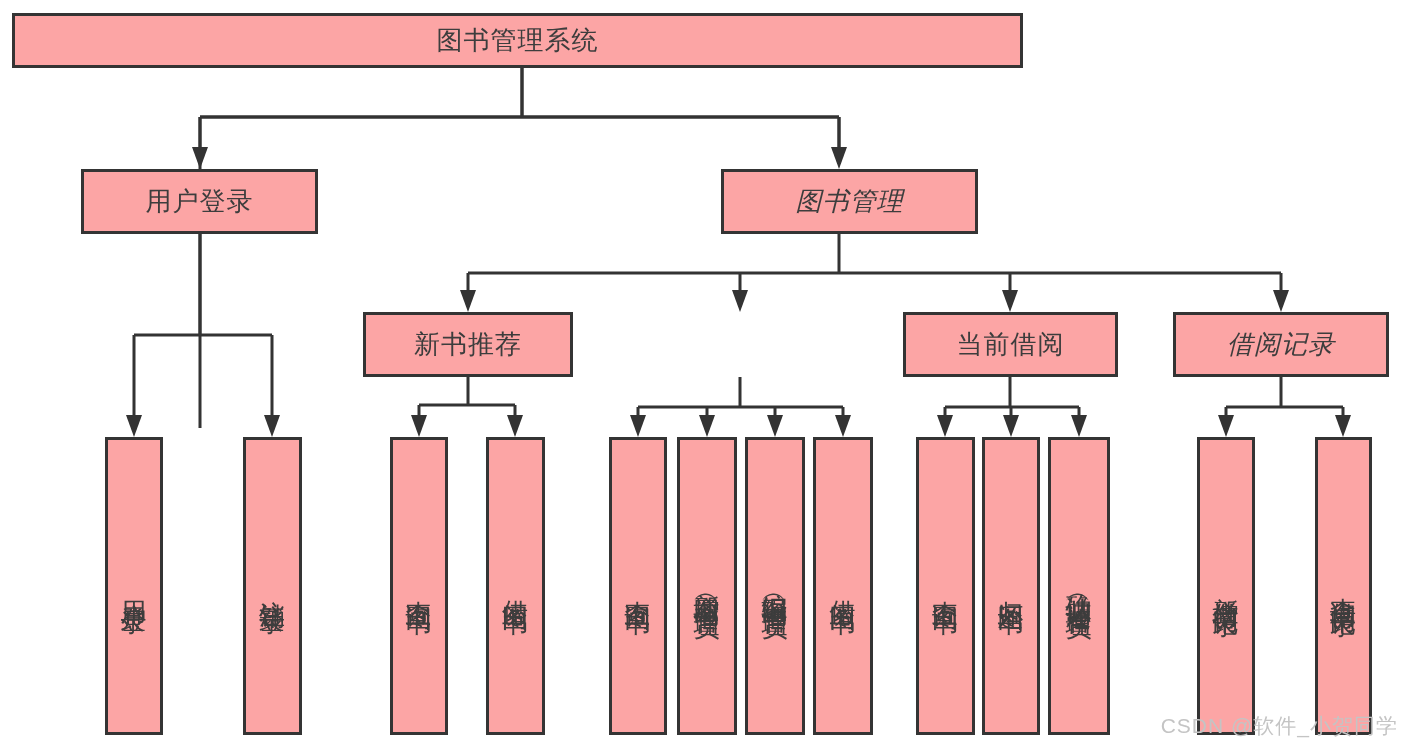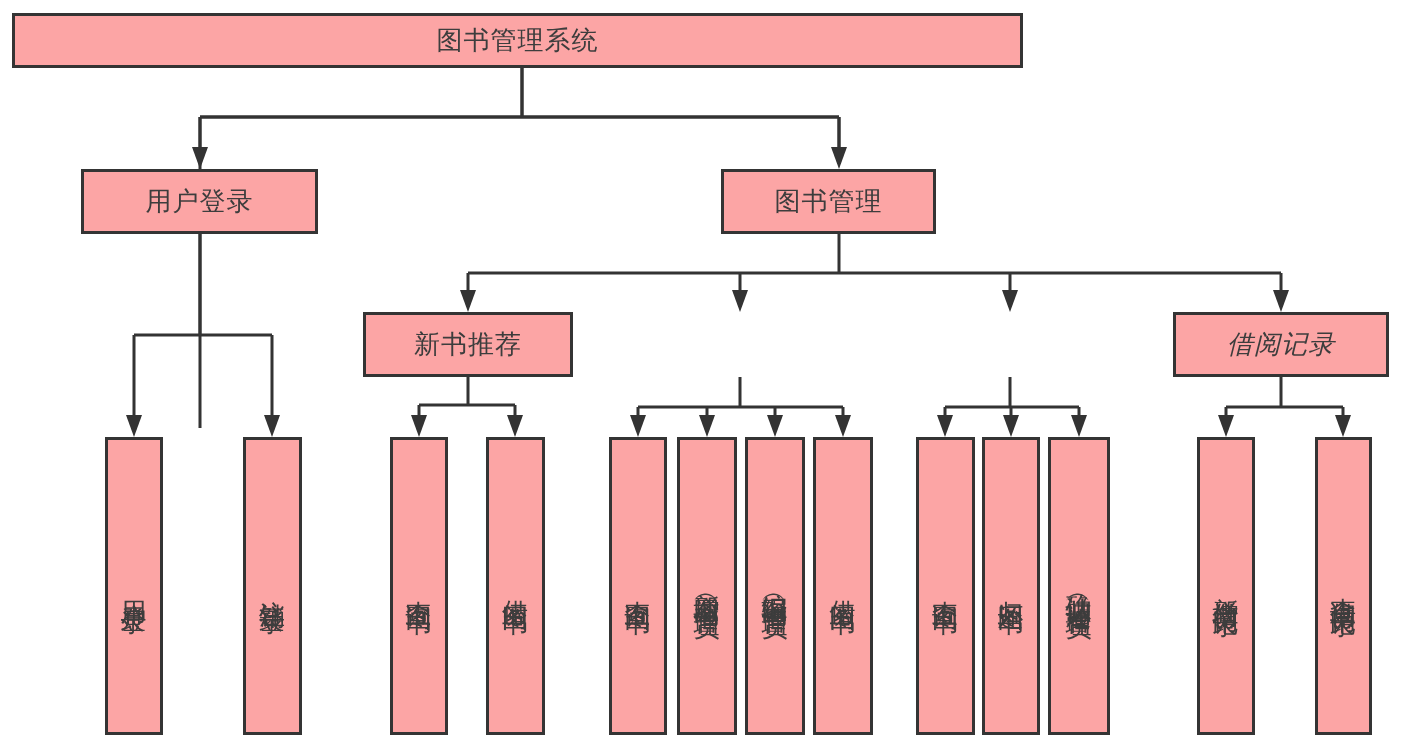--- a/index.html
+++ b/index.html
@@ -65,26 +65,29 @@
     </g>
   </svg>
 
   <div class="box" style="left:12px; top:13px; width:1011px; height:55px;">
     <span>图书管理系统</span>
   </div>
 
   <div class="box" style="left:81px; top:169px; width:237px; height:65px;">
     <span>用户登录</span>
   </div>
-  <div class="box" style="left:721px; top:169px; width:215px; height:65px;">
+  <div class="box" style="left:721px; top:169px; width:257px; height:65px;font-style:italic;">
     <span>图书管理</span>
   </div>
 
   <div class="box" style="left:363px; top:312px; width:210px; height:65px;">
     <span>新书推荐</span>
+  </div>
+  <div class="box" style="left:903px; top:312px; width:215px; height:65px;">
+    <span>当前借阅</span>
   </div>
   <div class="box" style="left:1173px; top:312px; width:216px; height:65px;font-style:italic;">
     <span>借阅记录</span>
   </div>
 
   <div class="box leaf" style="left:105px; top:437px; width:58px; height:298px;">
     <span>用户登录</span>
   </div>
   <div class="box leaf" style="left:243px; top:437px; width:59px; height:298px;">
     <span>注销登录</span>
@@ -120,14 +123,15 @@
     <span>确认归还（管理员）</span>
   </div>
 
   <div class="box leaf" style="left:1197px; top:437px; width:58px; height:298px;">
     <span>新增借阅记录</span>
   </div>
   <div class="box leaf" style="left:1315px; top:437px; width:57px; height:298px;">
     <span>查询借阅记录</span>
   </div>
 
+  <div class="watermark">CSDN @软件_小贺同学</div>
 
 </div>
 
 </body></html>

